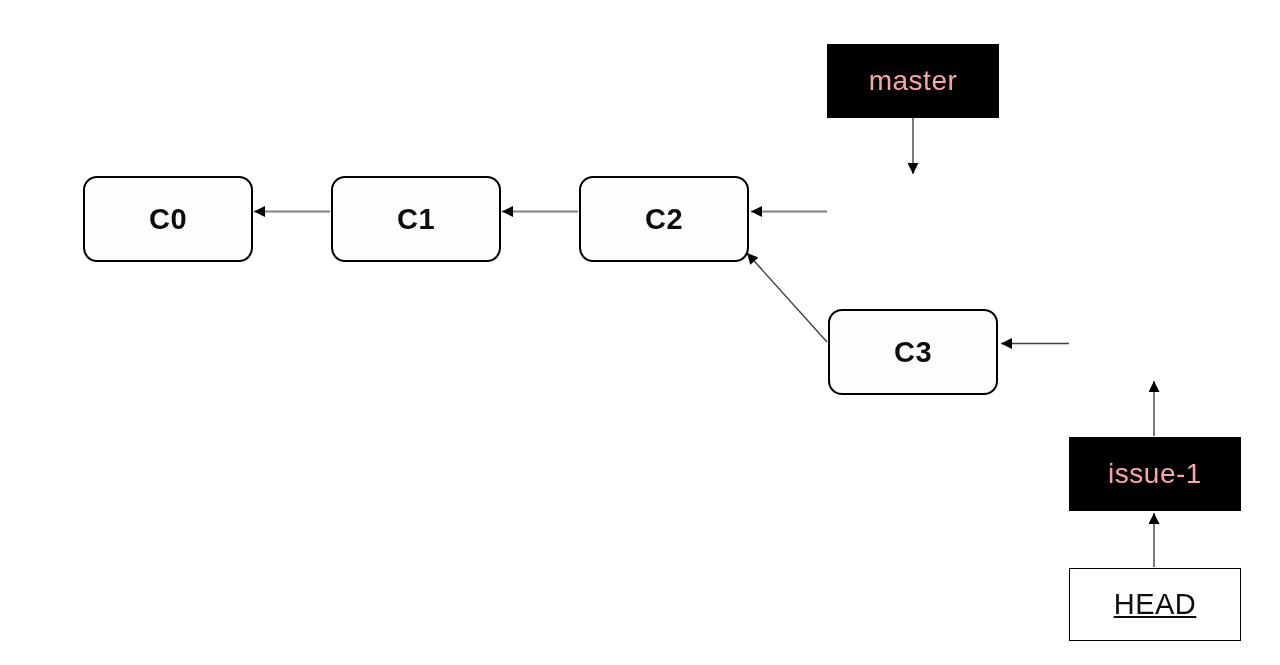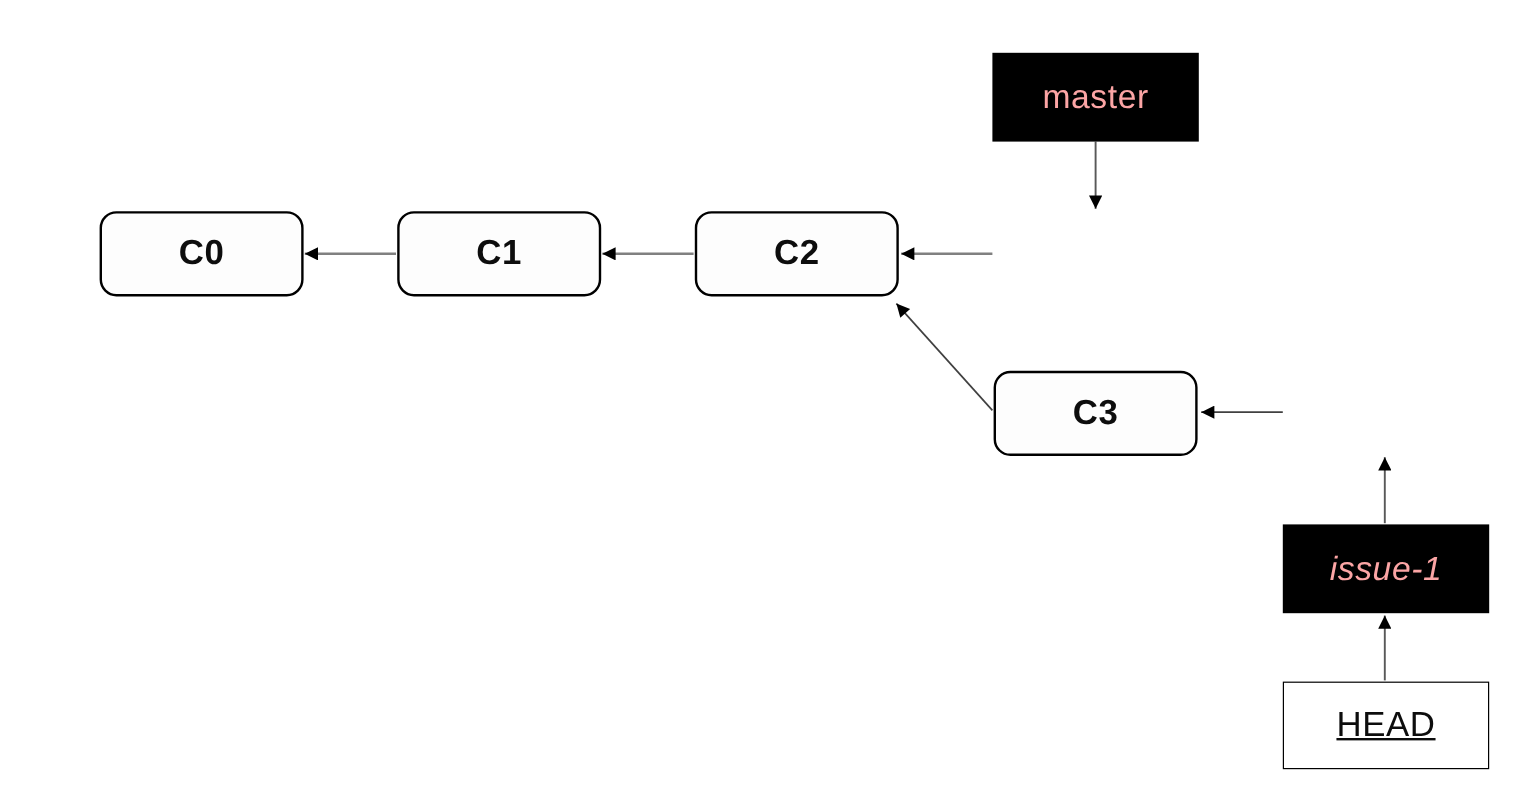--- a/index.html
+++ b/index.html
@@ -26,21 +26,21 @@
     position: absolute;
     display: flex;
     align-items: center;
     justify-content: center;
     box-sizing: border-box;
     text-align: center;
     letter-spacing: 0.5px;
   }
   .commit {
     width: 170px;
-    height: 71px;
+    height: 86px;
     background: #fdfdfd;
     border: 2.25px solid #000000;
     border-radius: 14px;
     color: #0d0d0d;
     font-size: 29px;
     font-weight: bold;
   }
   .branch {
     width: 172px;
     height: 74px;
@@ -109,21 +109,21 @@
 
   <div class="node commit" style="left:828px; top:309px;">
     <span>C3</span>
   </div>
 
 
   <div class="node branch" style="left:827px; top:44px;">
     <span>master</span>
   </div>
 
-  <div class="node branch" style="left:1069px; top:437px;font-style:italic;">
+  <div class="node branch" style="left:1069px; top:437px;">
     <span>issue-1</span>
   </div>
 
   <div class="node head" style="left:1069px; top:568px;">
     <span>HEAD</span>
   </div>
 
 </div>
 
 </body></html>

